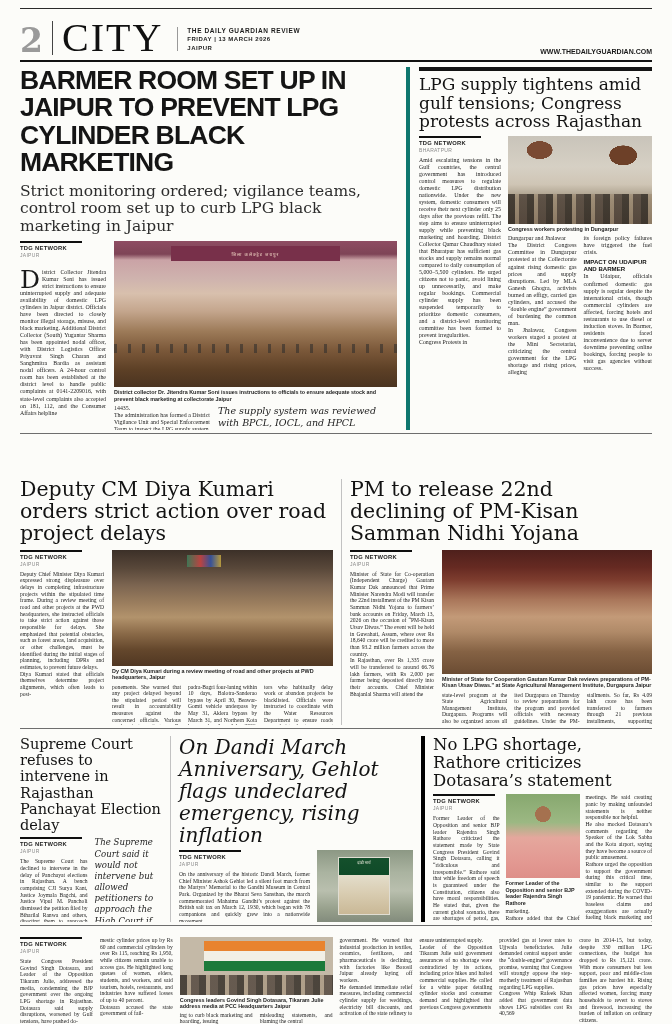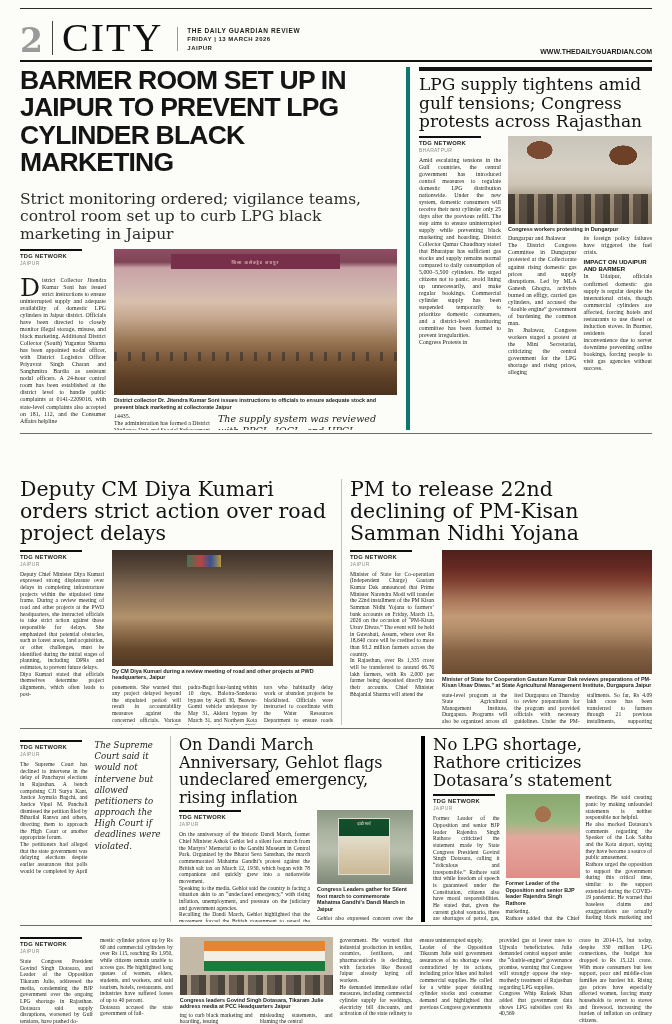--- a/index.html
+++ b/index.html
@@ -29,26 +29,26 @@
   .cap { font-family:"Liberation Sans", sans-serif; font-weight:bold; font-size:5.4px; line-height:1.18; color:#1e1e1e; margin-top:2px; }
   .subhead { font-family:"Liberation Sans", sans-serif; font-weight:bold; font-size:6.1px; line-height:1.15; margin:2px 0 1px; color:#111; }
   .dropcap { float:left; font-family:"DejaVu Serif", serif; font-size:25px; line-height:.8; padding:1px 2px 0 0; color:#1a1a1a; }
   .quote { font-family:"DejaVu Serif", serif; font-style:italic; color:#222; }
   .ph { position:relative; width:100%; overflow:hidden; }
   .fig-row { position:absolute; bottom:0; left:0; right:0; height:34%;
     background:repeating-linear-gradient(90deg, rgba(42,36,30,.78) 0 7px, rgba(150,128,102,.45) 7px 11px, rgba(66,54,46,.72) 11px 19px); }
 
   
   .h-lead { font-family:"Liberation Sans", sans-serif; font-weight:800; font-size:26.5px; line-height:1.03; letter-spacing:-.8px; color:#151515; }
-  .h-subdeck { font-family:"DejaVu Serif", serif; font-size:15.5px; line-height:1.12; color:#2d2d2d; margin-top:15px; }
+  .h-subdeck { font-family:"DejaVu Serif", serif; font-size:15.5px; line-height:1.12; color:#2d2d2d; margin-top:7px; }
   .hs { font-family:"DejaVu Serif", serif; font-weight:normal; color:#131313; }
   .h-gulf { font-size:17px; line-height:1.1; }
   .h-lg { font-size:20.5px; line-height:1.07; }
   .h-sup { font-size:14.5px; line-height:1.12; }
-  .h-dan { font-size:16px; line-height:1.1; }
+  .h-dan { font-size:20px; line-height:1.1;font-style:italic; }
   .h-rat { font-size:16.5px; line-height:1.1; }
   .h-bot { font-size:19.5px; line-height:1.05; }
 
   
   .band1 { display:grid; grid-template-columns:1fr 246px; height:368px; overflow:hidden; padding-top:5px; }
   .lead-art { padding-right:9px; overflow:hidden; }
   .lead-content { display:grid; grid-template-columns:86px 1fr; column-gap:8px; margin-top:6px; height:252px; overflow:hidden; }
   .ph-lead { height:146px; background:
     linear-gradient(180deg,#8e4d63 0%,#7e4456 9%,#caa3a6 13%,#cfb3ae 26%,#d8c0ad 36%,#c4a68d 48%,#9c7a58 62%,#7d5a3b 74%,#5d4026 88%,#4a3320 100%); }
   .ph-lead::after { content:""; position:absolute; bottom:34px; left:0; right:0; height:9px; opacity:.55;
@@ -235,20 +235,21 @@
         </div>
       </div>
     </article>
   </section>
 
   <div class="hrule"></div>
 
   <section class="band3">
 
     <article class="sup-art">
+      <h3 class="hs h-sup">Supreme Court refuses to intervene in Rajasthan Panchayat Election delay</h3>
       <div class="sup-content">
         <div>
           <div class="byline">
             <div class="byl-net">TDG NETWORK</div>
             <div class="byl-place">JAIPUR</div>
           </div>
           <div class="bt bt-sm">The Supreme Court has declined to intervene in the delay of Panchayat elections in Rajasthan. A bench comprising CJI Surya Kant, Justice Joymala Bagchi, and Justice Vipul M. Pancholi dismissed the petition filed by Biharilal Ranwa and others, directing them to approach the High Court or another appropriate forum.
 The petitioners had alleged that the state government was delaying elections despite earlier assurances that polls would be completed by April 15, 2026. The Supreme Court said it would not intervene but allowed petitioners</div>
         </div>
         <div>

